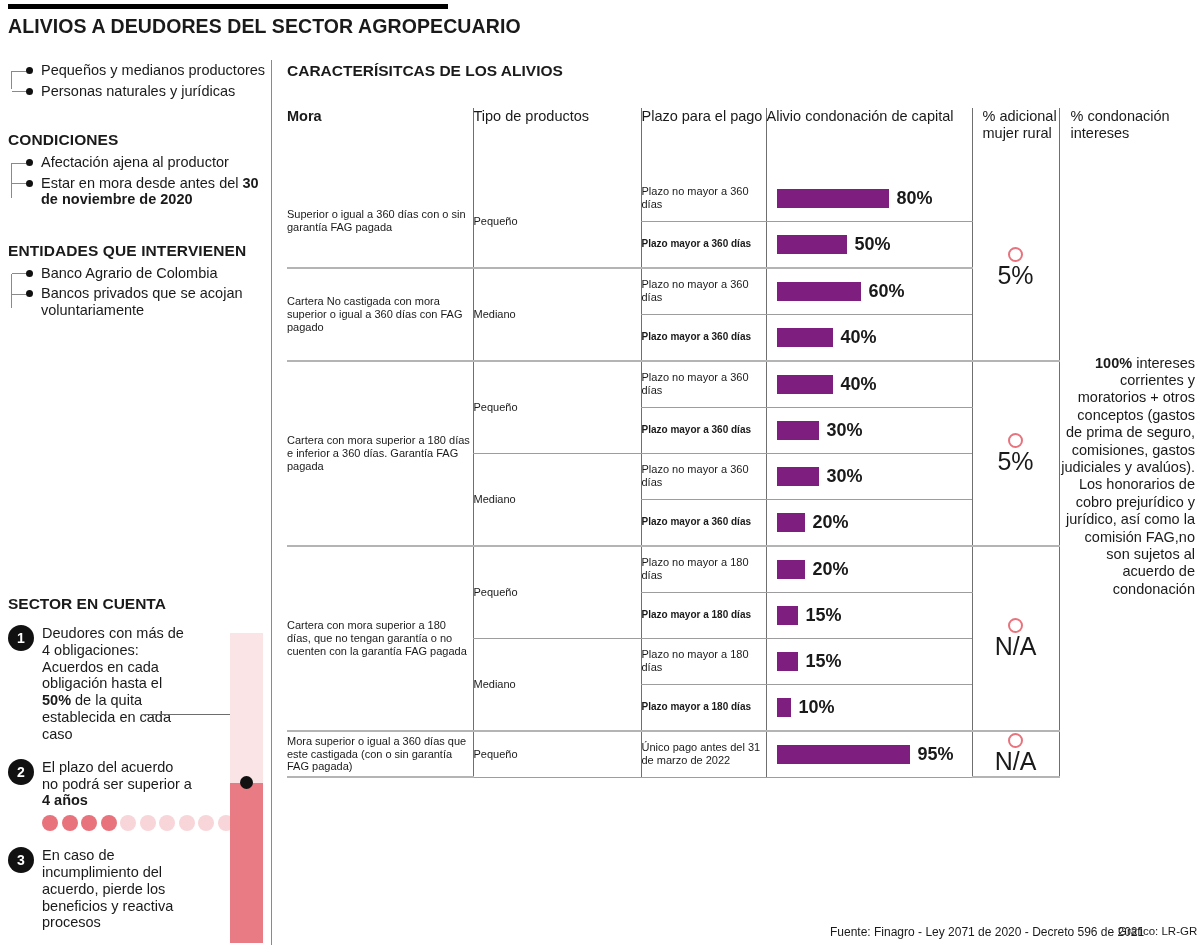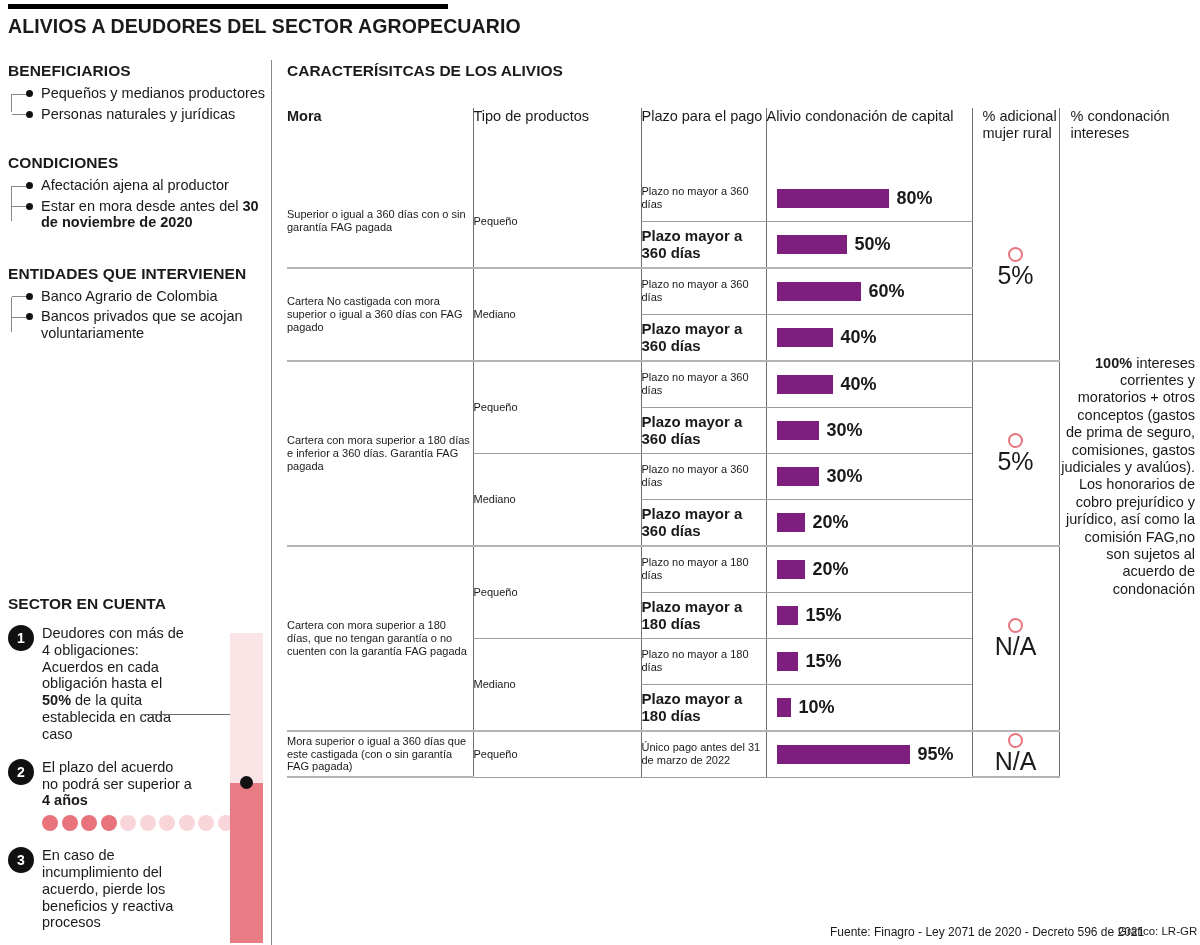--- a/index.html
+++ b/index.html
@@ -89,21 +89,21 @@
   .bb-thick { border-bottom: 2px solid #b4b4b4; }
 
   .c-mora   { width: 186px; }
   .c-tipo   { width: 168px; }
   .c-plazo  { width: 125px; }
   .c-bar    { width: 206px; }
   .c-muj    { width: 87px; }
   .c-int    { width: 136px; }
 
   .celltxt { font-size: 11px; line-height: 1.16; }
-  .plazo-b { font-size: 15px; line-height: 1.16; font-weight: bold; }
+  .plazo-b { font-size: 10px; line-height: 1.16; font-weight: bold; }
 
   .barwrap { display: flex; align-items: center; gap: 8px; padding: 12px 0 12px 10px; }
   .bar { height: 19px; background: #7E1F7F; flex: none; }
   .barlabel { font-size: 18px; font-weight: bold; }
 
   .mujcell { text-align: center; }
   .circ {
     width: 15px; height: 15px; border-radius: 50%;
     border: 2px solid #E8737D; margin: 0 auto 1px auto;
   }
@@ -125,21 +125,20 @@
 </head>
 <body>
 
 <div class="page">
 
   <div class="top-rule"></div>
   <div class="main-title">ALIVIOS A DEUDORES DEL SECTOR AGROPECUARIO</div>
 
   <div class="left-col">
 
-    <div class="sec-head">BENEFICIARIOS</div>
     <div class="bullets">
       <div class="bullet">
           <span>Pequeños y medianos productores</span>
         </div>
       <div class="bullet">
           <span>Personas naturales y jurídicas</span>
         </div>
     </div>
 
     <div class="gap-b"></div>

